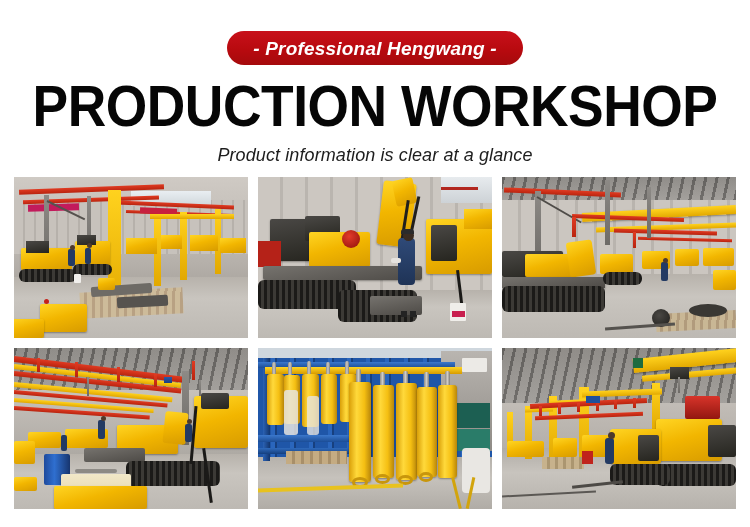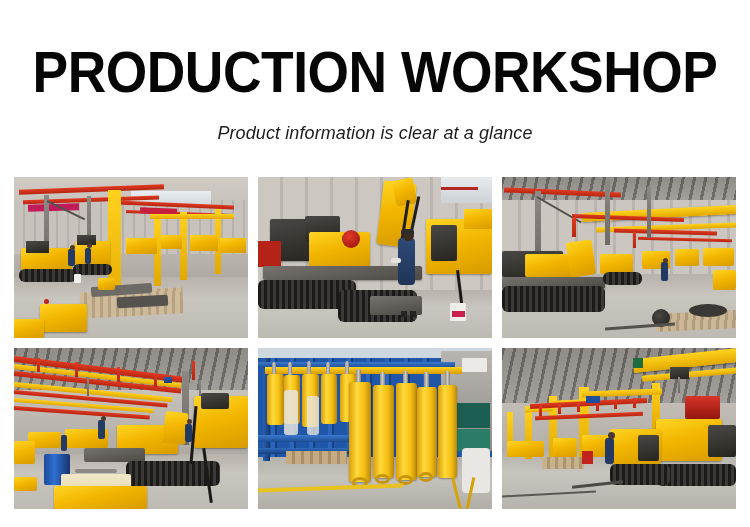--- a/index.html
+++ b/index.html
@@ -60,21 +60,21 @@
     font-weight: 700;
     color: #060606;
     letter-spacing: -0.5px;
     font-family: "Liberation Sans Narrow", "Liberation Sans", sans-serif;
     transform: scaleX(0.92);
     transform-origin: center center;
     white-space: nowrap;
   }
 
   .subtitle {
-    margin-top: 21px;
+    margin-top: 9px;
     font-size: 18px;
     line-height: 22px;
     font-style: italic;
     color: #1d1d1d;
     letter-spacing: 0.1px;
     white-space: nowrap;
   }
 
   
   .grid {
@@ -153,20 +153,23 @@
     border-radius: 2px;
   }
 </style>
 </head>
 <body>
 
 <div class="banner">
 
   <div class="header">
 
+    <div class="badge-row">
+      <span class="badge">- Professional Hengwang -</span>
+    </div>
 
     <div class="title">PRODUCTION WORKSHOP</div>
 
     <div class="subtitle">Product information is clear at a glance</div>
   </div>
 
   <div class="grid">
 
     <div class="photo">
       <div class="wall" style="height:70%"></div>

